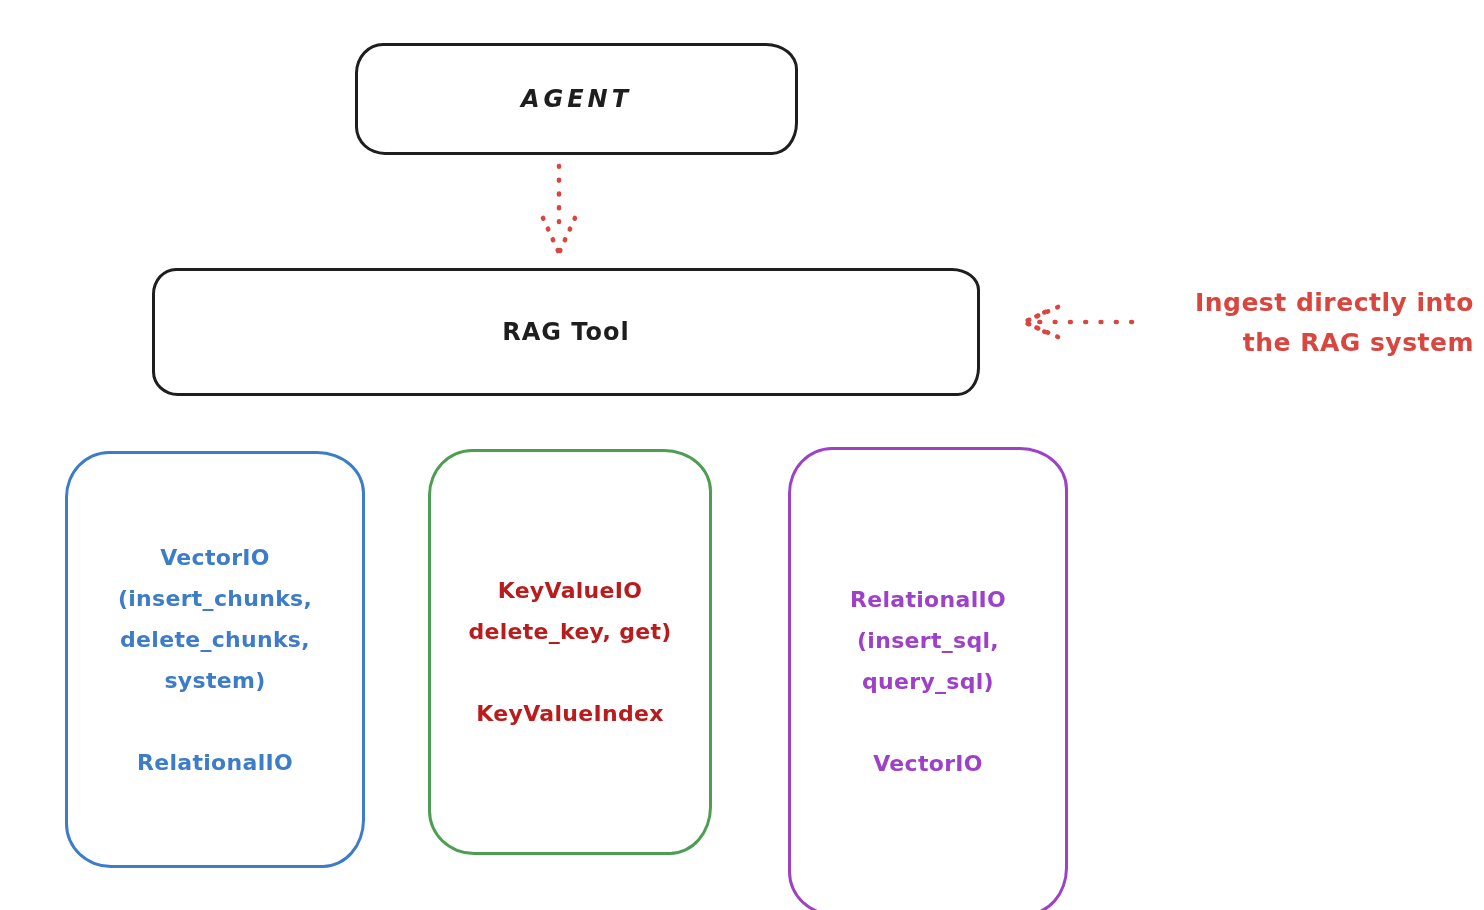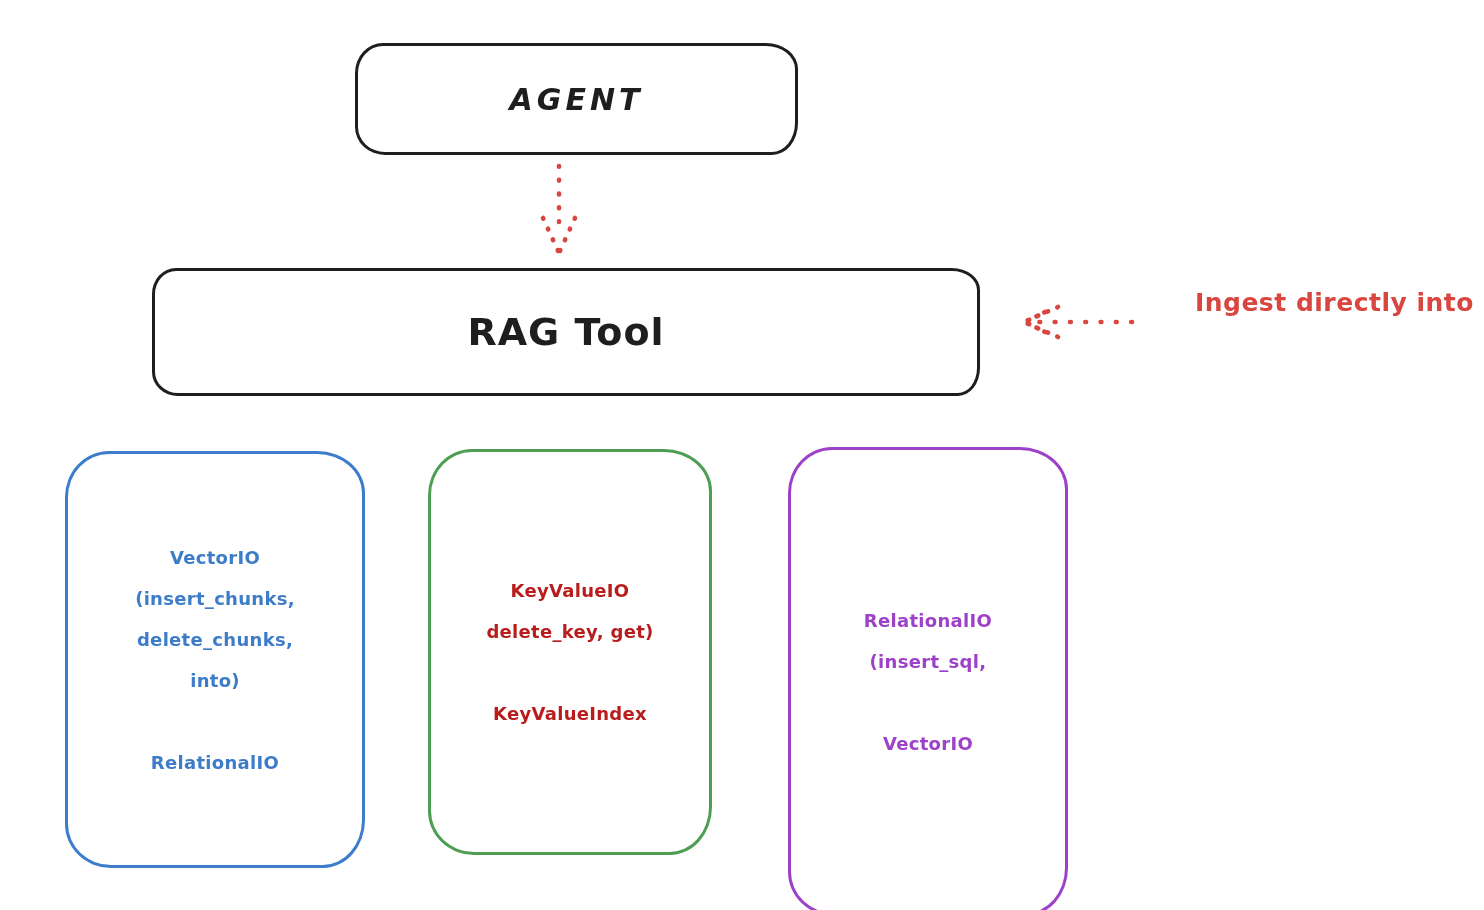--- a/index.html
+++ b/index.html
@@ -23,30 +23,30 @@
     display: flex;
     align-items: center;
     justify-content: center;
     color: #1e1e1e;
     box-sizing: border-box;
   }
   .node-agent {
     left: 355px; top: 43px;
     width: 443px; height: 112px;
     border-radius: 28px 32px 26px 30px / 30px 26px 32px 28px;
-    font-size: 30px;
+    font-size: 24px;
     font-weight: 700;
     font-style: italic;
     letter-spacing: 4px;
   }
   .node-rag {
     left: 152px; top: 268px;
     width: 828px; height: 128px;
     border-radius: 24px 28px 22px 26px / 26px 22px 28px 24px;
-    font-size: 38px;
+    font-size: 24px;
     font-weight: 600;
     letter-spacing: 1px;
   }
   
   .arrow { position: absolute; }
   .arrow-down { left: 535px; top: 160px; }
   .arrow-left { left: 1012px; top: 298px; }
   
   .annotation {
     position: absolute;
@@ -70,21 +70,21 @@
     align-items: center;
     justify-content: center;
     box-sizing: border-box;
     text-align: center;
   }
   .store-line {
     height: 41px;
     display: flex;
     align-items: center;
     justify-content: center;
-    font-size: 18px;
+    font-size: 22px;
     font-weight: 600;
     letter-spacing: 0.3px;
     white-space: nowrap;
   }
   .store-vector {
     left: 65px; top: 451px;
     width: 300px; height: 417px;
     border-color: #3d7cc9; color: #3d7cc9;
   }
   .store-keyvalue {
@@ -124,38 +124,40 @@
       <path d="M120,24 L18,24" stroke-dasharray="0.8 14.5"></path>
       <path d="M46,9 L12,24" stroke-dasharray="0.8 10"></path>
       <path d="M46,39 L12,24" stroke-dasharray="0.8 10"></path>
       <path d="M33,14 L13,24" stroke-dasharray="0.8 8"></path>
       <path d="M33,34 L13,24" stroke-dasharray="0.8 8"></path>
     </g>
   </svg>
 
   <div class="annotation">
     <div>Ingest directly into</div>
+    <div>the RAG system</div>
   </div>
 
   <div class="store store-vector">
     <div class="store-line">VectorIO</div>
     <div class="store-line">(insert_chunks,</div>
     <div class="store-line">delete_chunks,</div>
-    <div class="store-line">into)</div>
+    <div class="store-line">system)</div>
     <div class="store-line"></div>
     <div class="store-line">RelationalIO</div>
   </div>
 
   <div class="store store-keyvalue">
     <div class="store-line">KeyValueIO</div>
     <div class="store-line">delete_key, get)</div>
     <div class="store-line"></div>
     <div class="store-line">KeyValueIndex</div>
   </div>
 
   <div class="store store-relational">
     <div class="store-line">RelationalIO</div>
     <div class="store-line">(insert_sql,</div>
+    <div class="store-line">query_sql)</div>
     <div class="store-line"></div>
     <div class="store-line">VectorIO</div>
   </div>
 
 </div>
 
 </body></html>

